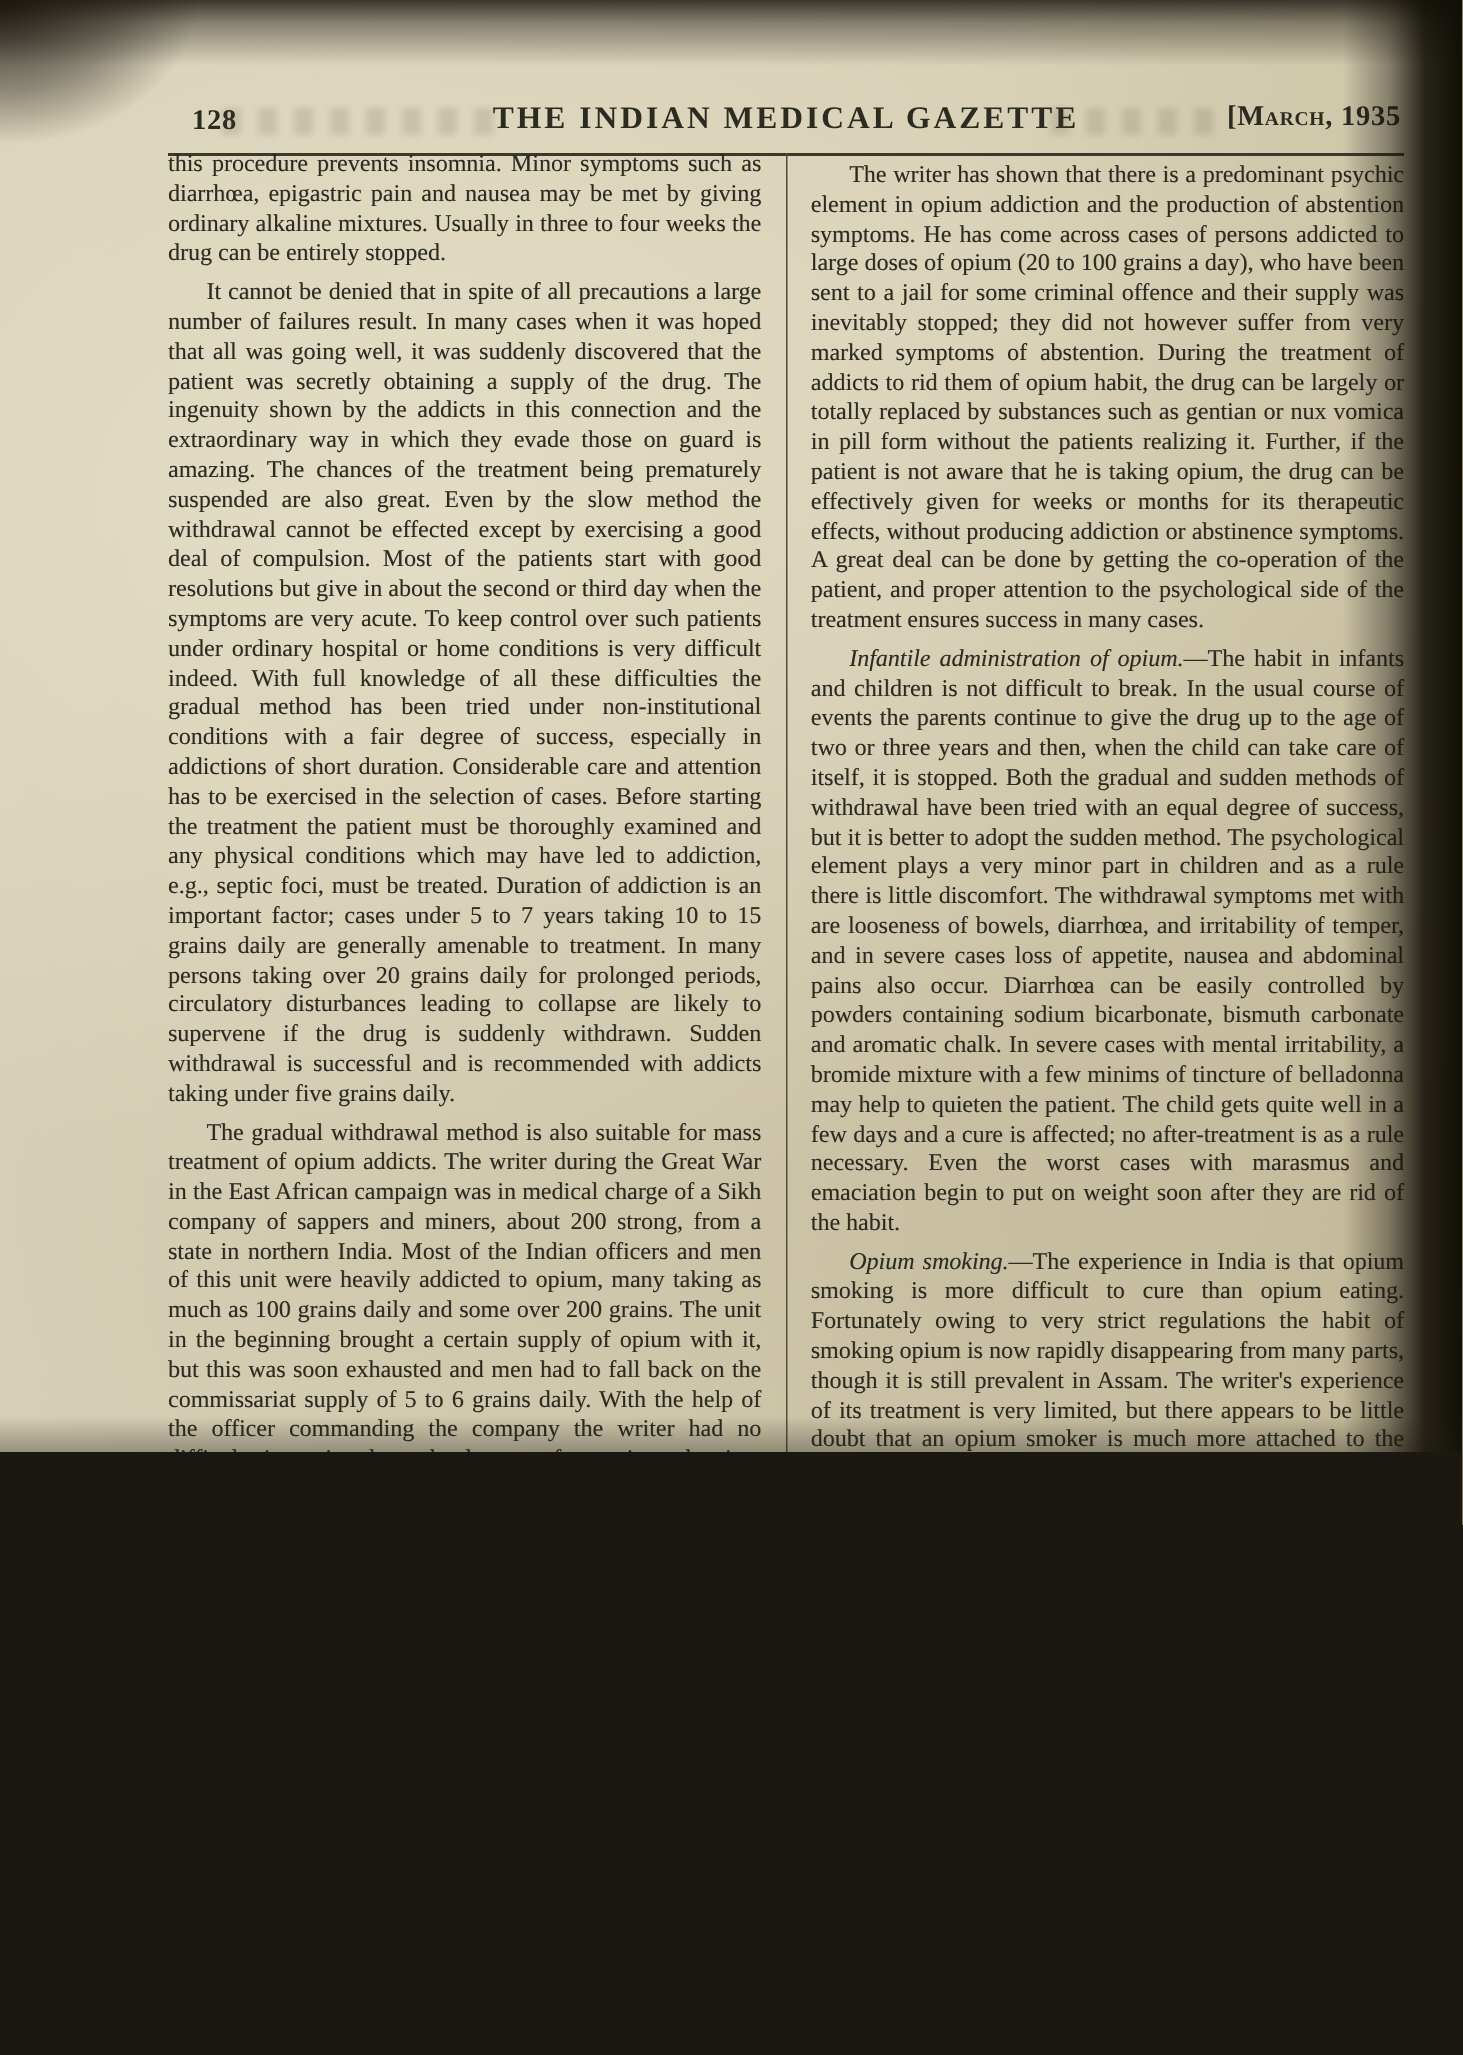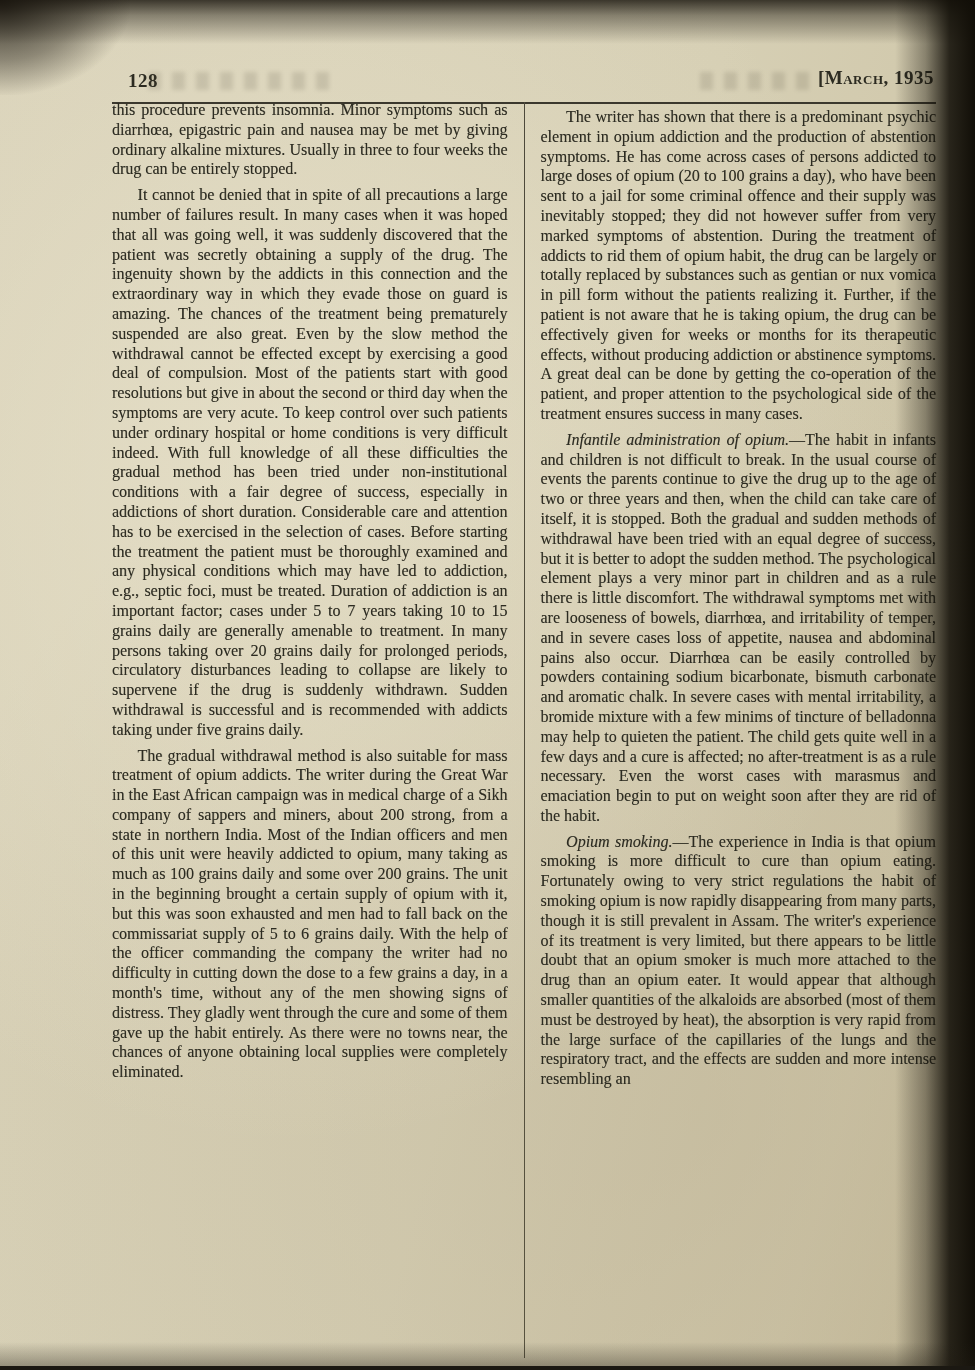--- a/index.html
+++ b/index.html
@@ -1,19 +1,19 @@
 <!DOCTYPE html>
 <html lang="en"><head>
 <meta charset="utf-8">
 <style>
   *{box-sizing:border-box;}
   html,body{margin:0;padding:0;}
   body{width:975px;height:1370px;overflow:hidden;background:#1b1812;}
   .scan{
-    position:relative;width:975px;height:1366px;overflow:hidden;
+    position:relative;width:975px;height:968px;overflow:hidden;
     font-family:"Liberation Serif","DejaVu Serif",serif;color:#2c2b21;
     background:
       radial-gradient(90% 70% at 30% 35%, rgba(238,232,210,0.55), rgba(238,232,210,0) 70%),
       radial-gradient(140% 100% at 72% 82%, rgba(188,177,148,0.45), rgba(188,177,148,0) 60%),
       linear-gradient(105deg,#d9d2b9 0%,#d6cfb4 55%,#cdc4a6 85%,#c2b795 100%);
     background-color:#d5cdb2;
   }
 
   
   .masthead{position:absolute;left:112px;top:66px;width:824px;height:32px;}
@@ -51,20 +51,21 @@
   .edge-bottom{position:absolute;left:0;right:0;bottom:0;height:24px;pointer-events:none;
     background:linear-gradient(0deg,rgba(31,27,19,0.35),rgba(31,27,19,0));}
 </style>
 </head>
 <body>
 
 <div class="scan">
 
   <div class="masthead">
     <span class="page-number">128</span>
+    <span class="journal-title">THE INDIAN MEDICAL GAZETTE</span>
     <span class="issue-date">[March, 1935</span>
   </div>
   <div class="ink-bleed left"></div>
   <div class="ink-bleed right"></div>
   <div class="head-rule"></div>
 
   <div class="columns">
     <div class="col col-left" id="left-col">
         <p class="no-indent">this procedure prevents insomnia. Minor symptoms such as diarrhœa, epigastric pain and nausea may be met by giving ordinary alkaline mixtures. Usually in three to four weeks the drug can be entirely stopped.</p>
         <p>It cannot be denied that in spite of all precautions a large number of failures result. In many cases when it was hoped that all was going well, it was suddenly discovered that the patient was secretly obtaining a supply of the drug. The ingenuity shown by the addicts in this connection and the extraordinary way in which they evade those on guard is amazing. The chances of the treatment being prematurely suspended are also great. Even by the slow method the withdrawal cannot be effected except by exercising a good deal of compulsion. Most of the patients start with good resolutions but give in about the second or third day when the symptoms are very acute. To keep control over such patients under ordinary hospital or home conditions is very difficult indeed. With full knowledge of all these difficulties the gradual method has been tried under non-institutional conditions with a fair degree of success, especially in addictions of short duration. Considerable care and attention has to be exercised in the selection of cases. Before starting the treatment the patient must be thoroughly examined and any physical conditions which may have led to addiction, e.g., septic foci, must be treated. Duration of addiction is an important factor; cases under 5 to 7 years taking 10 to 15 grains daily are generally amenable to treatment. In many persons taking over 20 grains daily for prolonged periods, circulatory disturbances leading to collapse are likely to supervene if the drug is suddenly withdrawn. Sudden withdrawal is successful and is recommended with addicts taking under five grains daily.</p>

